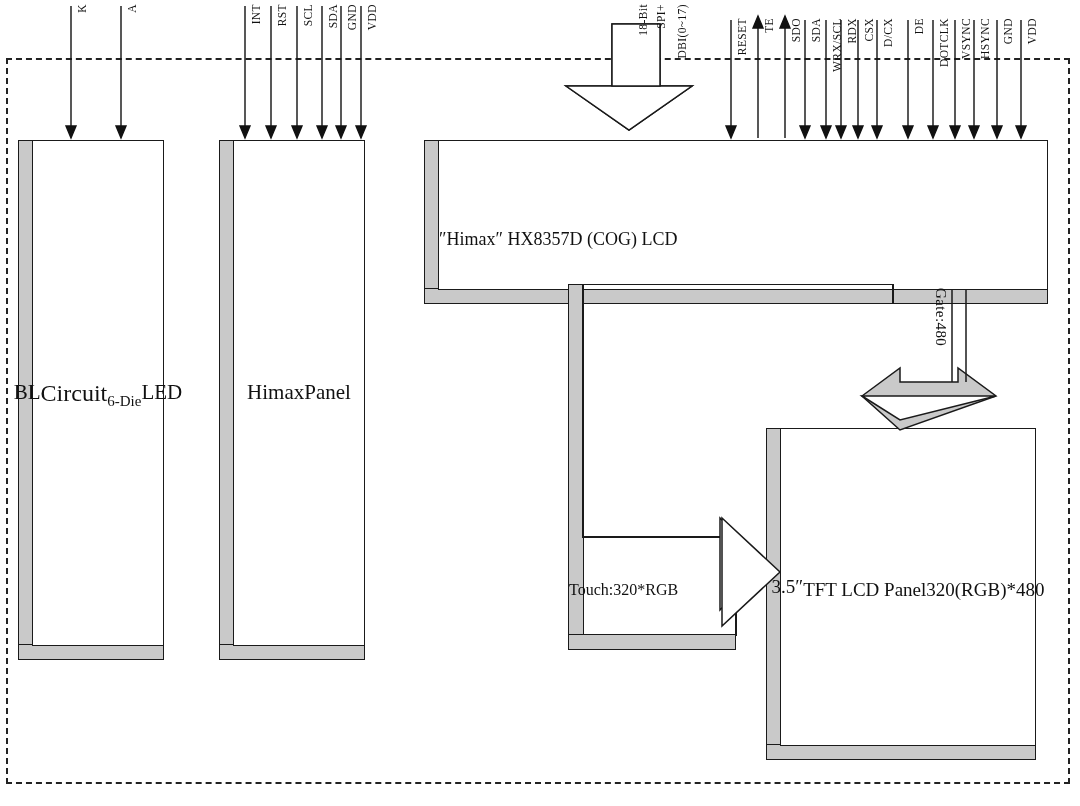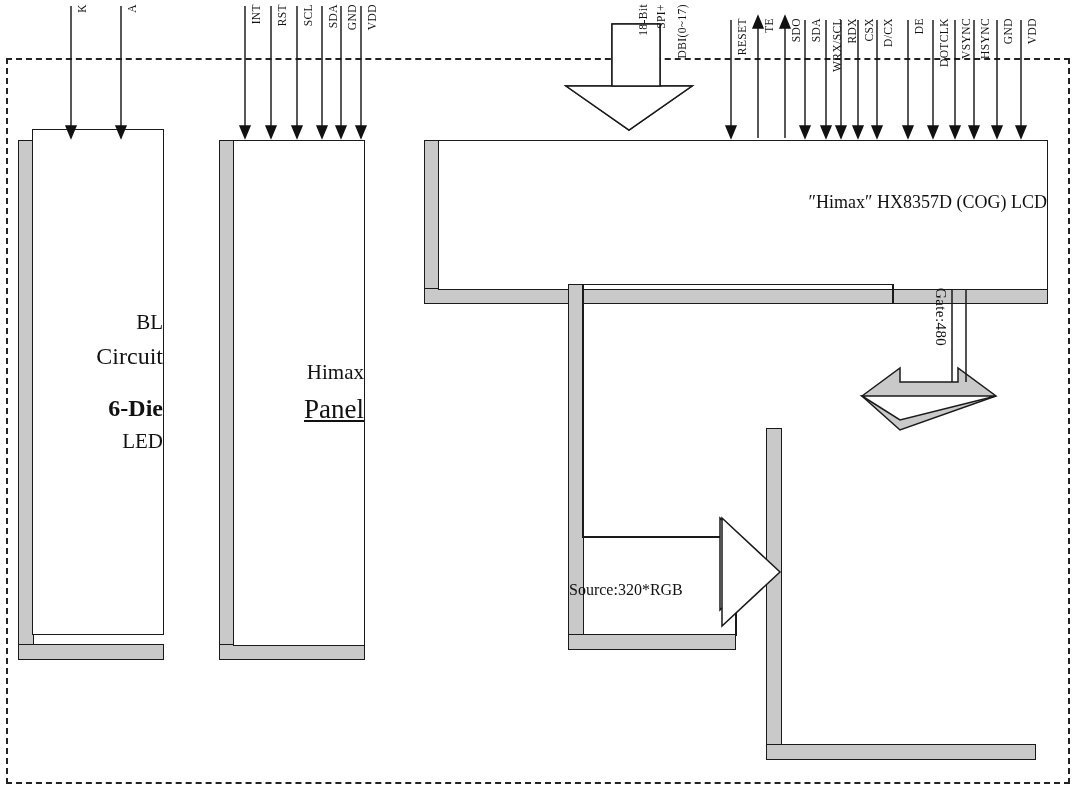--- a/index.html
+++ b/index.html
@@ -28,22 +28,22 @@
   .block {
     position: absolute;
     box-sizing: border-box;
     border: 1.5px solid #1a1a1a;
     background: #ffffff;
   }
   .block .face {
     position: absolute;
     inset: 0;
     display: flex;
-    flex-direction: column;
-    align-items: flex-end;
+    flex-direction: row;
+    align-items: center;
     justify-content: center;
     text-align: center;
     color: #111111;
   }
   .shadow-left, .shadow-bottom, .shadow-right, .shadow-top {
     position: absolute;
     background: #c9c9c9;
     border: 1.5px solid #1a1a1a;
     box-sizing: border-box;
   }
@@ -72,48 +72,55 @@
 </style>
 </head>
 <body>
 
 <div id="stage">
 
   <div class="dashed-border"></div>
 
   <div class="shadow-left" style="left:18px; top:140px; width:16px; height:520px;"></div>
   <div class="shadow-bottom" style="left:18px; top:644px; width:146px; height:16px;"></div>
-  <div class="block" style="left:32px; top:129px; width:132px; height:506px;">
+  <div class="block" style="left:32px; top:140px; width:132px; height:506px;">
     <div class="face">
       <div class="title-line" style="font-size:21px;">BL</div>
       <div class="title-line" style="font-size:24px;">Circuit</div>
-      <div class="title-line" style="font-size:24px; margin-top:16px;font-weight:bold;">6-Die</div>
+      <div class="title-line" style="font-size:15px; margin-top:16px;">6-Die</div>
       <div class="title-line" style="font-size:21px;">LED</div>
     </div>
   </div>
 
   <div class="shadow-left" style="left:219px; top:140px; width:16px; height:520px;"></div>
   <div class="shadow-bottom" style="left:219px; top:644px; width:146px; height:16px;"></div>
   <div class="block" style="left:233px; top:140px; width:132px; height:506px;">
     <div class="face">
       <div class="title-line" style="font-size:21px;">Himax</div>
-      <div class="title-line" style="font-size:27px;text-decoration:underline;">Panel</div>
+      <div class="title-line" style="font-size:21px;">Panel</div>
     </div>
   </div>
 
   <div class="shadow-left" style="left:424px; top:140px; width:16px; height:164px;"></div>
   <div class="shadow-bottom" style="left:424px; top:288px; width:624px; height:16px;"></div>
   <div class="block" style="left:438px; top:140px; width:610px; height:150px;">
     <div class="face" style="justify-content:flex-start; padding-top:48px;">
       <div class="title-line" style="font-size:18px;">″Himax″ HX8357D (COG) LCD</div>
     </div>
   </div>
 
   <div class="shadow-left" style="left:766px; top:428px; width:16px; height:332px;"></div>
   <div class="shadow-bottom" style="left:766px; top:744px; width:270px; height:16px;"></div>
+  <div class="block" style="left:780px; top:428px; width:256px; height:318px;">
+    <div class="face">
+      <div class="title-line" style="font-size:19px;">3.5″</div>
+      <div class="title-line" style="font-size:19px; margin-top:6px;">TFT LCD Panel</div>
+      <div class="title-line" style="font-size:19px; margin-top:6px;">320(RGB)*480</div>
+    </div>
+  </div>
 
   <div class="shadow-left" style="left:568px; top:284px; width:16px; height:366px;"></div>
   <div class="shadow-bottom" style="left:568px; top:634px; width:168px; height:16px;"></div>
   <div class="block" style="left:582px; top:284px; width:312px; height:252px; border-right:none; border-bottom:none; background:transparent;"></div>
   <div style="position:absolute; left:582px; top:536px; width:154px; height:1.5px; background:#1a1a1a;"></div>
   <div style="position:absolute; left:735px; top:536px; width:1.5px; height:100px; background:#1a1a1a;"></div>
   <div style="position:absolute; left:892px; top:284px; width:1.5px; height:20px; background:#1a1a1a;"></div>
 
   <svg class="overlay" viewBox="0 0 1080 806">
 
@@ -208,15 +215,15 @@
   <div class="vlabel" style="left:882px; top:18px; transform: rotate(-90deg) translate(-100%, 0);">D/CX</div>
   <div class="vlabel" style="left:913px; top:18px; transform: rotate(-90deg) translate(-100%, 0);">DE</div>
   <div class="vlabel" style="left:938px; top:18px; transform: rotate(-90deg) translate(-100%, 0);">DOTCLK</div>
   <div class="vlabel" style="left:960px; top:18px; transform: rotate(-90deg) translate(-100%, 0);">VSYNC</div>
   <div class="vlabel" style="left:979px; top:18px; transform: rotate(-90deg) translate(-100%, 0);">HSYNC</div>
   <div class="vlabel" style="left:1002px; top:18px; transform: rotate(-90deg) translate(-100%, 0);">GND</div>
   <div class="vlabel" style="left:1026px; top:18px; transform: rotate(-90deg) translate(-100%, 0);">VDD</div>
 
   <div class="vlabel" style="left:932px; top:288px; font-size:15px; transform: rotate(90deg) translate(0, -100%);">Gate:480</div>
 
-  <div class="flat-label" style="left:569px; top:581px; font-size:16px;">Source:320*RGB</div>
+  <div class="flat-label" style="left:569px; top:581px; font-size:16px;">Touch:320*RGB</div>
 
 </div>
 
 </body></html>

